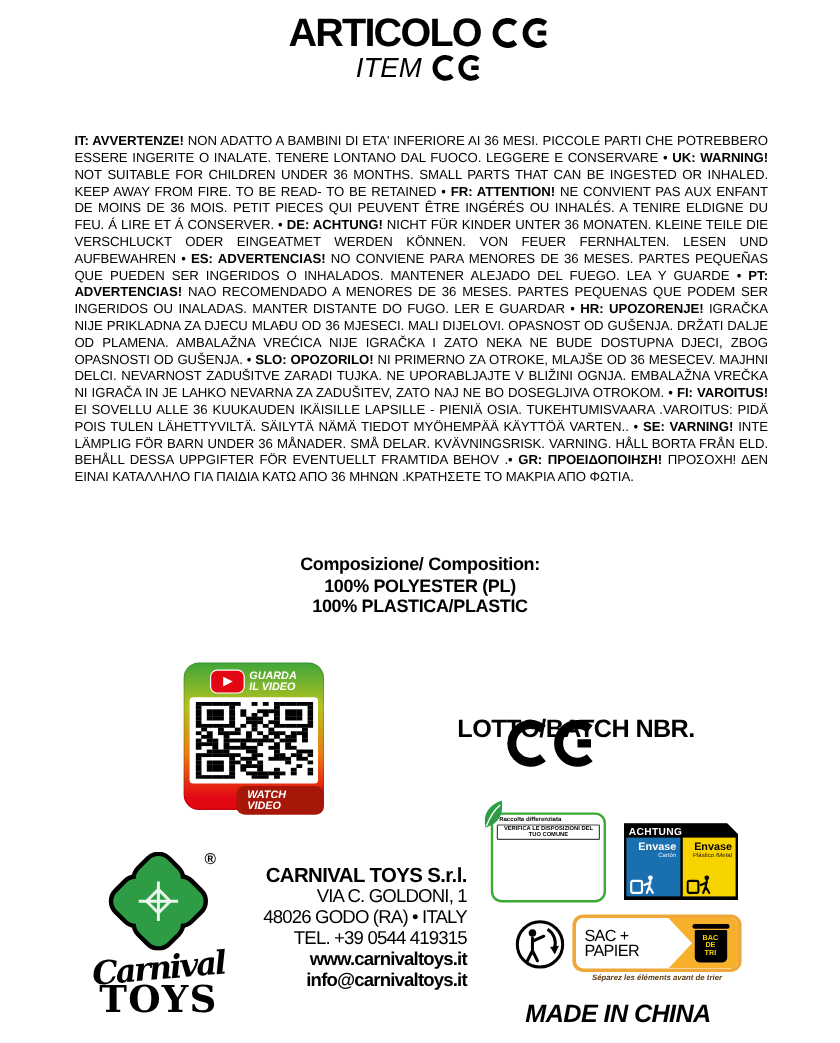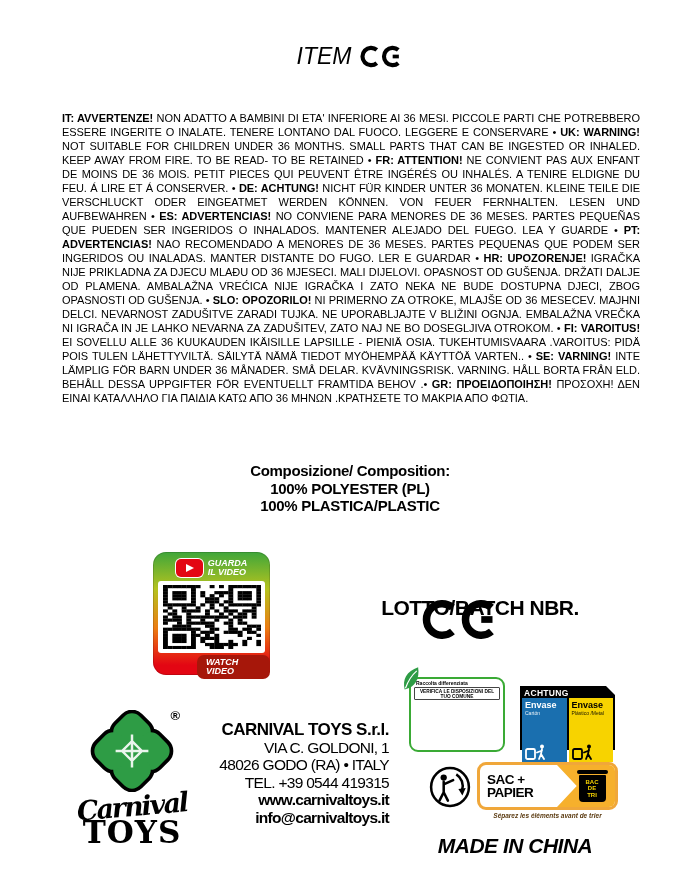--- a/index.html
+++ b/index.html
@@ -60,21 +60,21 @@
   .band-yellow { background:var(--c-band_yellow,#ffe500); color:#000; }
   .band-blue { background:var(--c-band_blue,#1d71b8); color:#fff; }
   .eco-note1 { font-size:5px; font-weight:bold; text-align:left; padding:1px 0 0 5px; }
   .eco-note2 { font-size:4.8px; font-weight:bold; text-align:center; margin:1px 3px 0;
     border:1px solid #444; padding:0.5px 0; border-radius:1px; }
   
   .recicla { position:absolute; left:520px; top:686px; width:95px; height:64px; background:#000; padding:2px; }
   .recicla::after { content:""; position:absolute; right:-1px; top:-1px; width:0; height:0;
     border-left:11px solid transparent; border-top:11px solid #fff; }
   .recicla-title { color:#fff; font-weight:bold; font-size:8.5px; line-height:10px; padding-left:2px; letter-spacing:0.3px; }
-  .recicla-panels { display:flex; gap:2px; height:64px; }
+  .recicla-panels { display:flex; gap:2px; height:49px;text-align:right; }
   .panel { flex:1; padding:2px 3px; display:flex; flex-direction:column; }
   .panel-blue { background:var(--c-recicla_blue,#1a6faf); color:#fff; }
   .panel-yellow { background:var(--c-recicla_yellow,#f7d300); color:#000; }
   .env-line1 { font-weight:bold; font-size:9px; line-height:10px; }
   .env-line2 { font-size:5px; line-height:6px; opacity:0.9; }
   .tidyman { margin-top:auto; }
   
   .clover-logo { position:absolute; left:76px; top:710px; width:112px; text-align:center; }
   .registered { position:absolute; right:8px; top:-2px; font-size:13px; font-weight:bold; }
   .brand-script { display:block; font-family:"DejaVu Serif", serif; font-style:italic; font-weight:bold;
@@ -83,21 +83,21 @@
     font-size:31px; line-height:30px; letter-spacing:1px; margin-top:-3px; }
   .address { position:absolute; left:183px; top:721px; width:206px; text-align:right;
     font-size:15.5px; line-height:17.5px; letter-spacing:-0.7px; }
   .addr-name { font-size:17px; font-weight:bold; letter-spacing:-0.5px; }
   .addr-bold { font-weight:bold; }
   
   .triman { position:absolute; left:429px; top:766px; }
   .sac-label { position:absolute; left:477px; top:762px; width:141px; height:48px;
     border:3px solid var(--c-sac_border,#f0a73a); border-radius:9px; background:#fff; display:flex; overflow:hidden; }
   .sac-text { flex:1; display:flex; flex-direction:column; justify-content:center; padding-left:7px;
-    font-weight:bold; font-size:13.5px; line-height:13.5px; letter-spacing:-0.5px; }
+    font-weight:normal; font-size:13.5px; line-height:13.5px; letter-spacing:-0.5px; }
   .sac-arrowzone { width:58px; background:var(--c-sac_fill,#f6b02c);
     clip-path:polygon(0 0, 100% 0, 100% 100%, 0 100%, 34% 50%);
     display:flex; align-items:center; justify-content:center; padding-left:12px; }
   .tri-bin { width:27px; }
   .tri-bin .lid { width:31px; height:4px; background:#000; border-radius:2px; margin-left:-2px; margin-bottom:1px; }
   .tri-bin .body { background:#000; height:27px; border-radius:1px 1px 4px 4px;
     display:flex; flex-direction:column; align-items:center; justify-content:center;
     color:var(--c-recicla_yellow,#f7d300); font-size:6px; line-height:6.5px; font-weight:bold; }
   .sac-caption { position:absolute; left:477px; top:812px; width:141px; text-align:center;
     font-size:6.5px; font-weight:bold; font-style:italic; color:var(--c-sac_caption,#5a3a10); }
@@ -113,20 +113,25 @@
     <g id="ce">
       <path d="M40.6 14 A21 21 0 1 0 40.6 46" fill="none" stroke="#000" stroke-width="10"></path>
       <path d="M92.6 14 A21 21 0 1 0 92.6 46" fill="none" stroke="#000" stroke-width="10"></path>
       <path d="M79 30 H94" fill="none" stroke="#000" stroke-width="9"></path>
     </g>
   </defs>
 </svg>
 
 <div id="page">
 
+  <div class="title-row">
+    <span class="title-text">ARTICOLO</span><svg class="ce-sm" width="50" height="29" viewBox="0 0 104 60">
+        <use href="#ce"></use>
+      </svg>
+  </div>
   <div class="subtitle-row">
     <span class="subtitle-text">ITEM</span><svg class="ce-sm" width="43" height="25" viewBox="0 0 104 60">
         <use href="#ce"></use>
       </svg>
   </div>
 
   <p class="warnings"><b>IT: AVVERTENZE!</b> NON ADATTO A BAMBINI DI ETA' INFERIORE AI 36 MESI. PICCOLE PARTI CHE POTREBBERO ESSERE INGERITE O INALATE. TENERE LONTANO DAL FUOCO. LEGGERE E CONSERVARE • <b>UK: WARNING!</b> NOT SUITABLE FOR CHILDREN UNDER 36 MONTHS. SMALL PARTS THAT CAN BE INGESTED OR INHALED. KEEP AWAY FROM FIRE. TO BE READ- TO BE RETAINED • <b>FR: ATTENTION!</b> NE CONVIENT PAS AUX ENFANT DE MOINS DE 36 MOIS. PETIT PIECES QUI PEUVENT ÊTRE INGÉRÉS OU INHALÉS. A TENIRE ELDIGNE DU FEU. Á LIRE ET Á CONSERVER. • <b>DE: ACHTUNG!</b> NICHT FÜR KINDER UNTER 36 MONATEN. KLEINE TEILE DIE VERSCHLUCKT ODER EINGEATMET WERDEN KÖNNEN. VON FEUER FERNHALTEN. LESEN UND AUFBEWAHREN • <b>ES: ADVERTENCIAS!</b> NO CONVIENE PARA MENORES DE 36 MESES. PARTES PEQUEÑAS QUE PUEDEN SER INGERIDOS O INHALADOS. MANTENER ALEJADO DEL FUEGO. LEA Y GUARDE • <b>PT: ADVERTENCIAS!</b> NAO RECOMENDADO A MENORES DE 36 MESES. PARTES PEQUENAS QUE PODEM SER INGERIDOS OU INALADAS. MANTER DISTANTE DO FUGO. LER E GUARDAR • <b>HR: UPOZORENJE!</b> IGRAČKA NIJE PRIKLADNA ZA DJECU MLAĐU OD 36 MJESECI. MALI DIJELOVI. OPASNOST OD GUŠENJA. DRŽATI DALJE OD PLAMENA. AMBALAŽNA VREĆICA NIJE IGRAČKA I ZATO NEKA NE BUDE DOSTUPNA DJECI, ZBOG OPASNOSTI OD GUŠENJA. • <b>SLO: OPOZORILO!</b> NI PRIMERNO ZA OTROKE, MLAJŠE OD 36 MESECEV. MAJHNI DELCI. NEVARNOST ZADUŠITVE ZARADI TUJKA. NE UPORABLJAJTE V BLIŽINI OGNJA. EMBALAŽNA VREČKA NI IGRAČA IN JE LAHKO NEVARNA ZA ZADUŠITEV, ZATO NAJ NE BO DOSEGLJIVA OTROKOM. • <b>FI: VAROITUS!</b> EI SOVELLU ALLE 36 KUUKAUDEN IKÄISILLE LAPSILLE - PIENIÄ OSIA. TUKEHTUMISVAARA .VAROITUS: PIDÄ POIS TULEN LÄHETTYVILTÄ. SÄILYTÄ NÄMÄ TIEDOT MYÖHEMPÄÄ KÄYTTÖÄ VARTEN.. • <b>SE: VARNING!</b> INTE LÄMPLIG FÖR BARN UNDER 36 MÅNADER. SMÅ DELAR. KVÄVNINGSRISK. VARNING. HÅLL BORTA FRÅN ELD. BEHÅLL DESSA UPPGIFTER FÖR EVENTUELLT FRAMTIDA BEHOV .• <b>GR: ΠΡΟΕΙΔΟΠΟΙΗΣΗ!</b> ΠΡΟΣΟΧΗ! ΔΕΝ ΕΙΝΑΙ ΚΑΤΑΛΛΗΛΟ ΓΙΑ ΠΑΙΔΙΑ ΚΑΤΩ ΑΠΟ 36 ΜΗΝΩΝ .ΚΡΑΤΗΣΕΤΕ ΤΟ ΜΑΚΡΙΑ ΑΠΟ ΦΩΤΙΑ.</p>
 
   <div class="composition">
     <div>Composizione/ Composition:</div>

